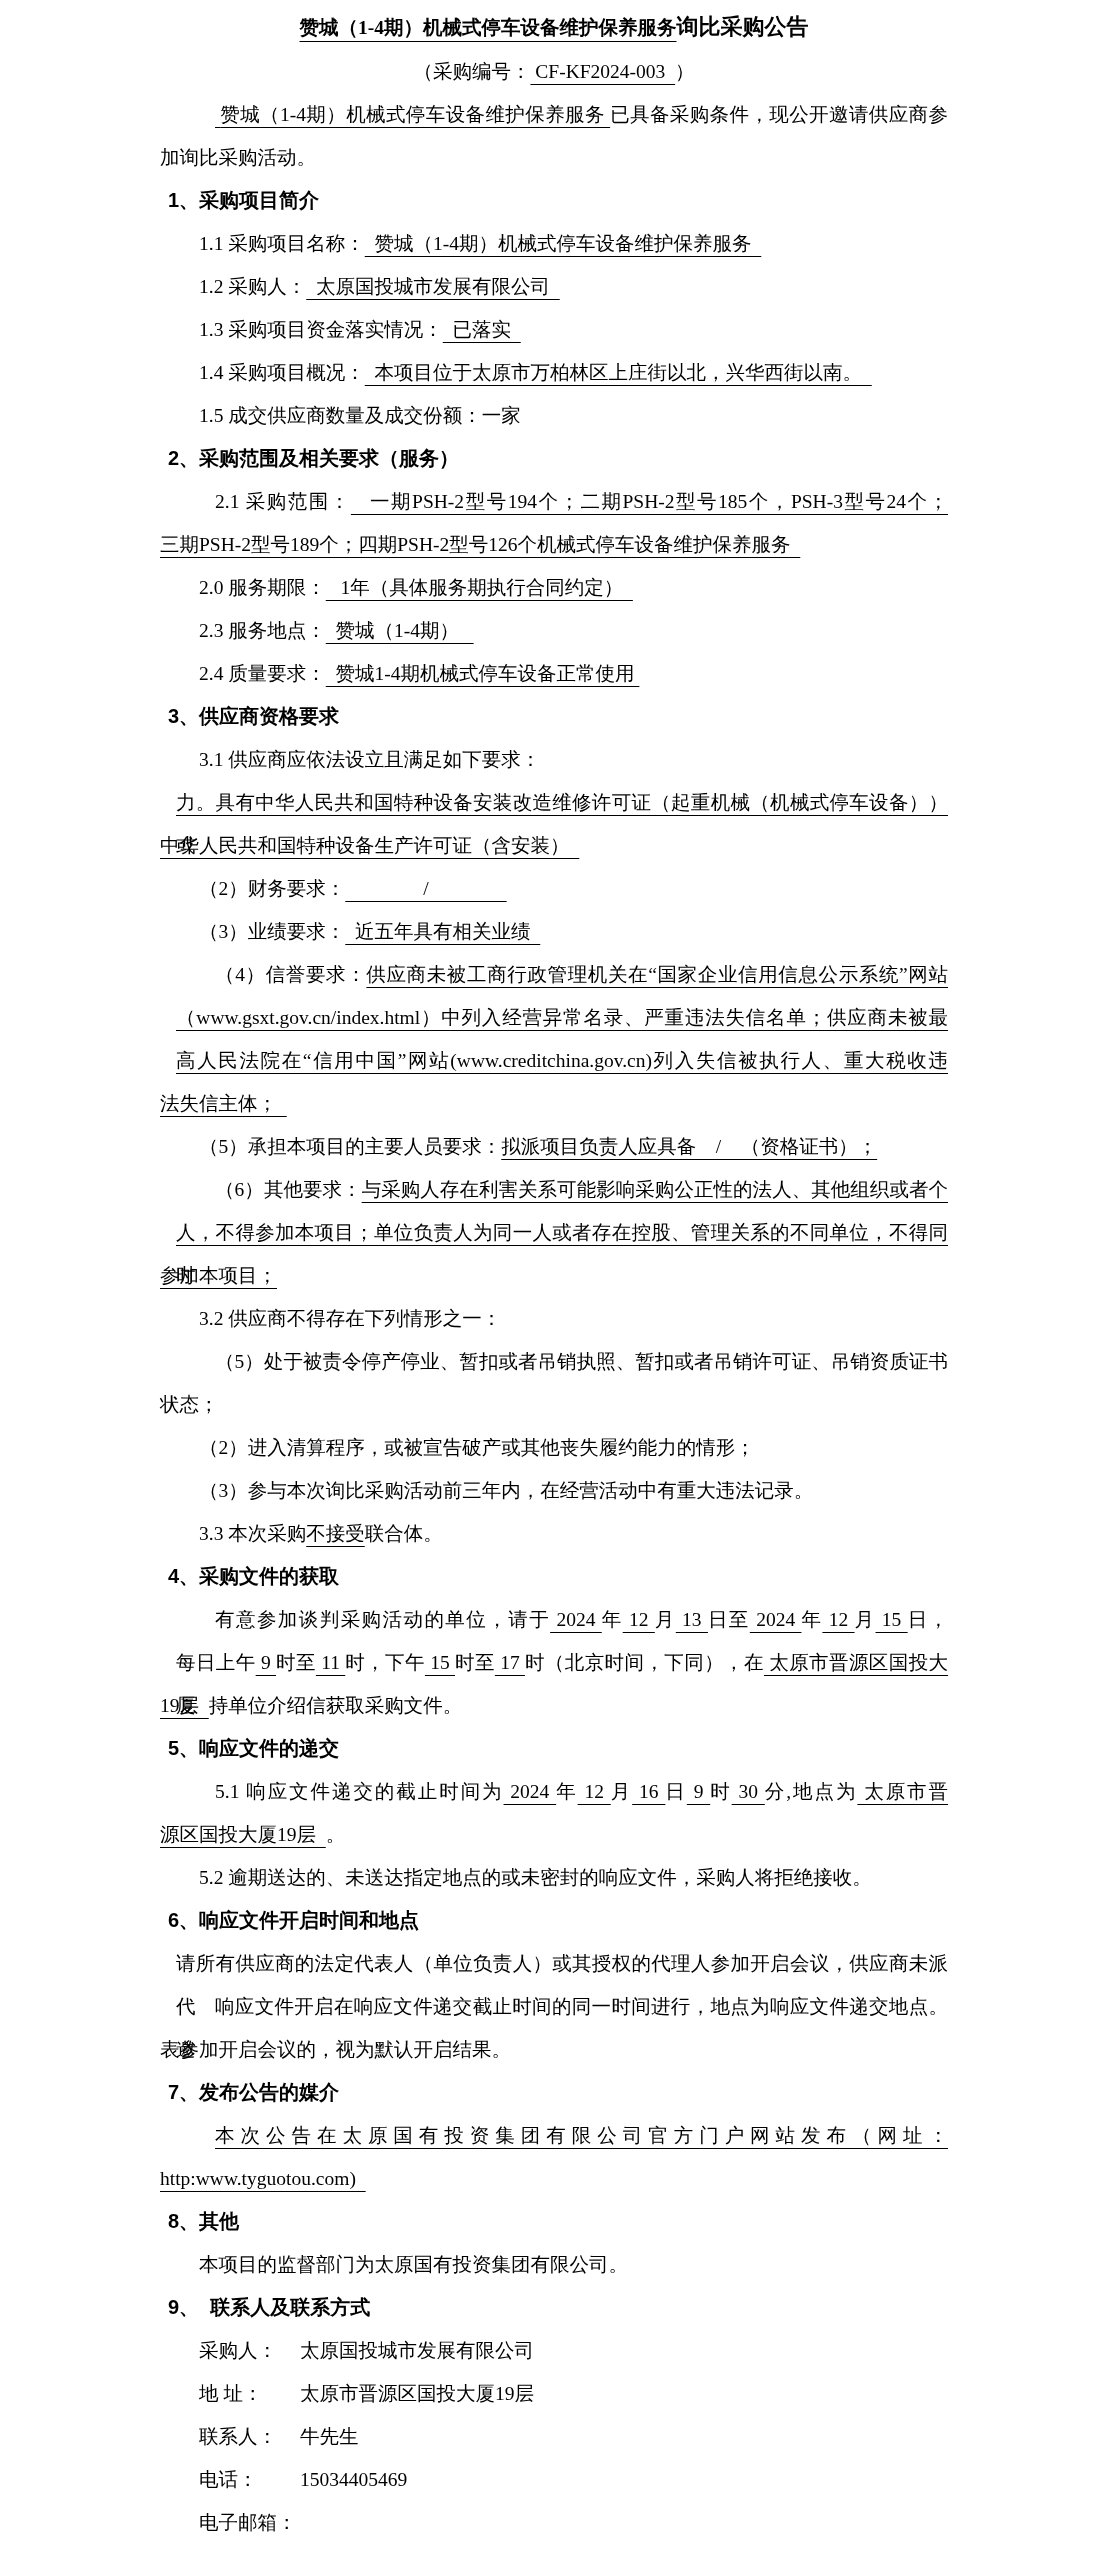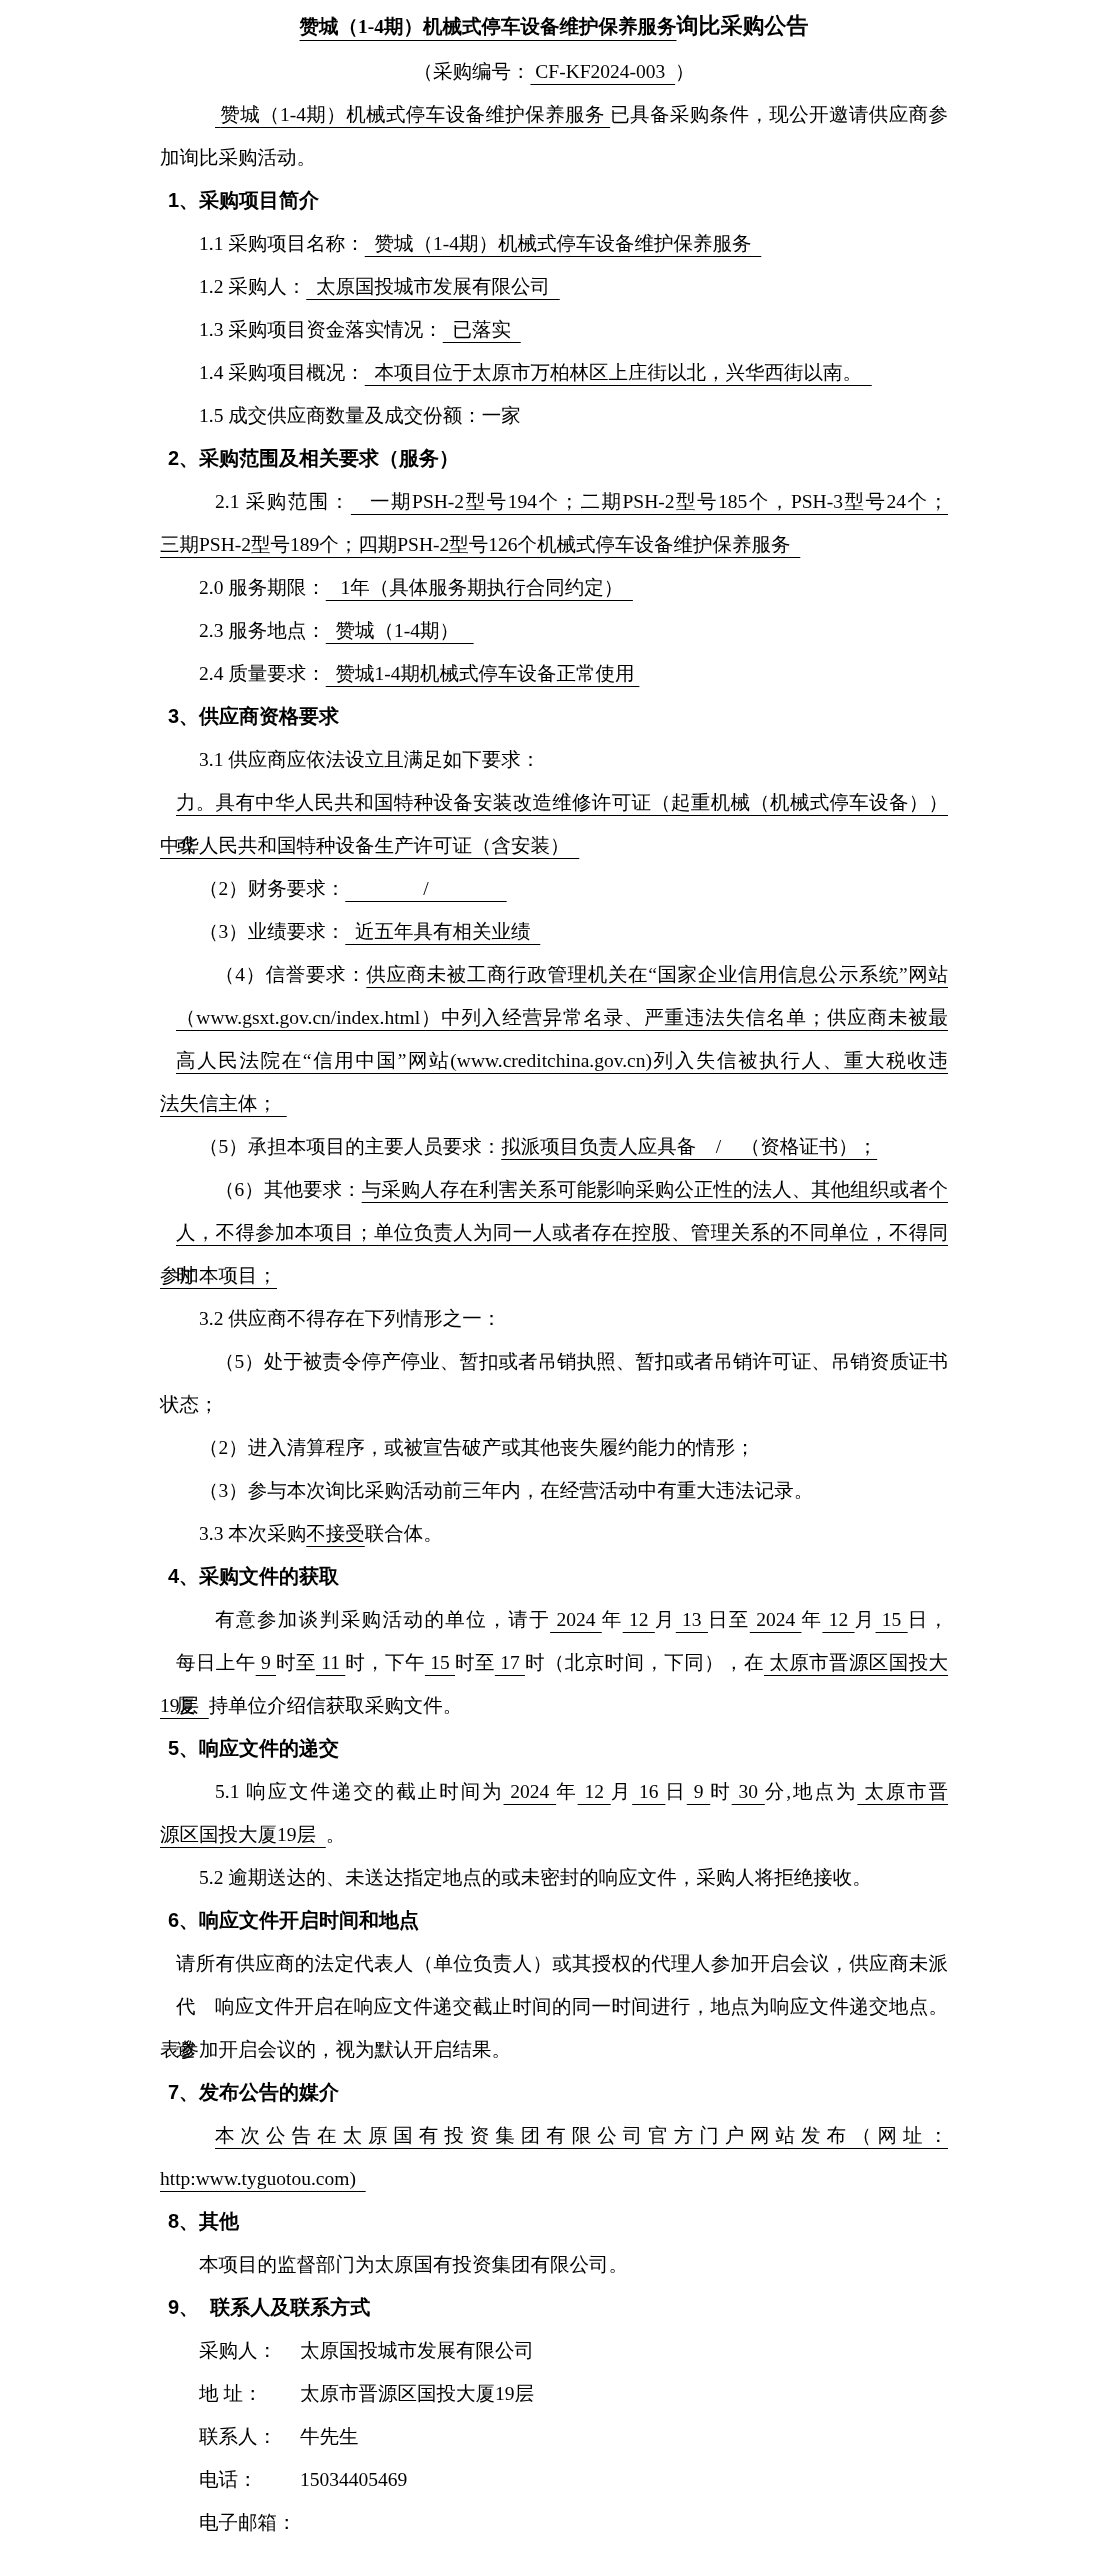--- a/index.html
+++ b/index.html
@@ -29,21 +29,21 @@
     text-decoration-thickness:1.4px;
     text-underline-offset:6.3px;
   }
   .title-line{height:46px;line-height:46px;}
   .t1{
     font-weight:bold;font-size:19.5px;
   }
   .t1.u{text-underline-offset:7px;}
   .t2{
     font-weight:bold;font-size:22px;
-    font-family:Liberation Mono, monospace;
+    font-family:Liberation Serif, serif;
   }
   .cl{display:inline-block;width:101px;text-indent:0;}
 </style>
 </head>
 <body>
 
 <div class="page">
 
   <div class="ln c title-line"><span class="t1 u">赞城（1-4期）机械式停车设备维护保养服务</span><span class="t2">询比采购公告</span></div>
 

